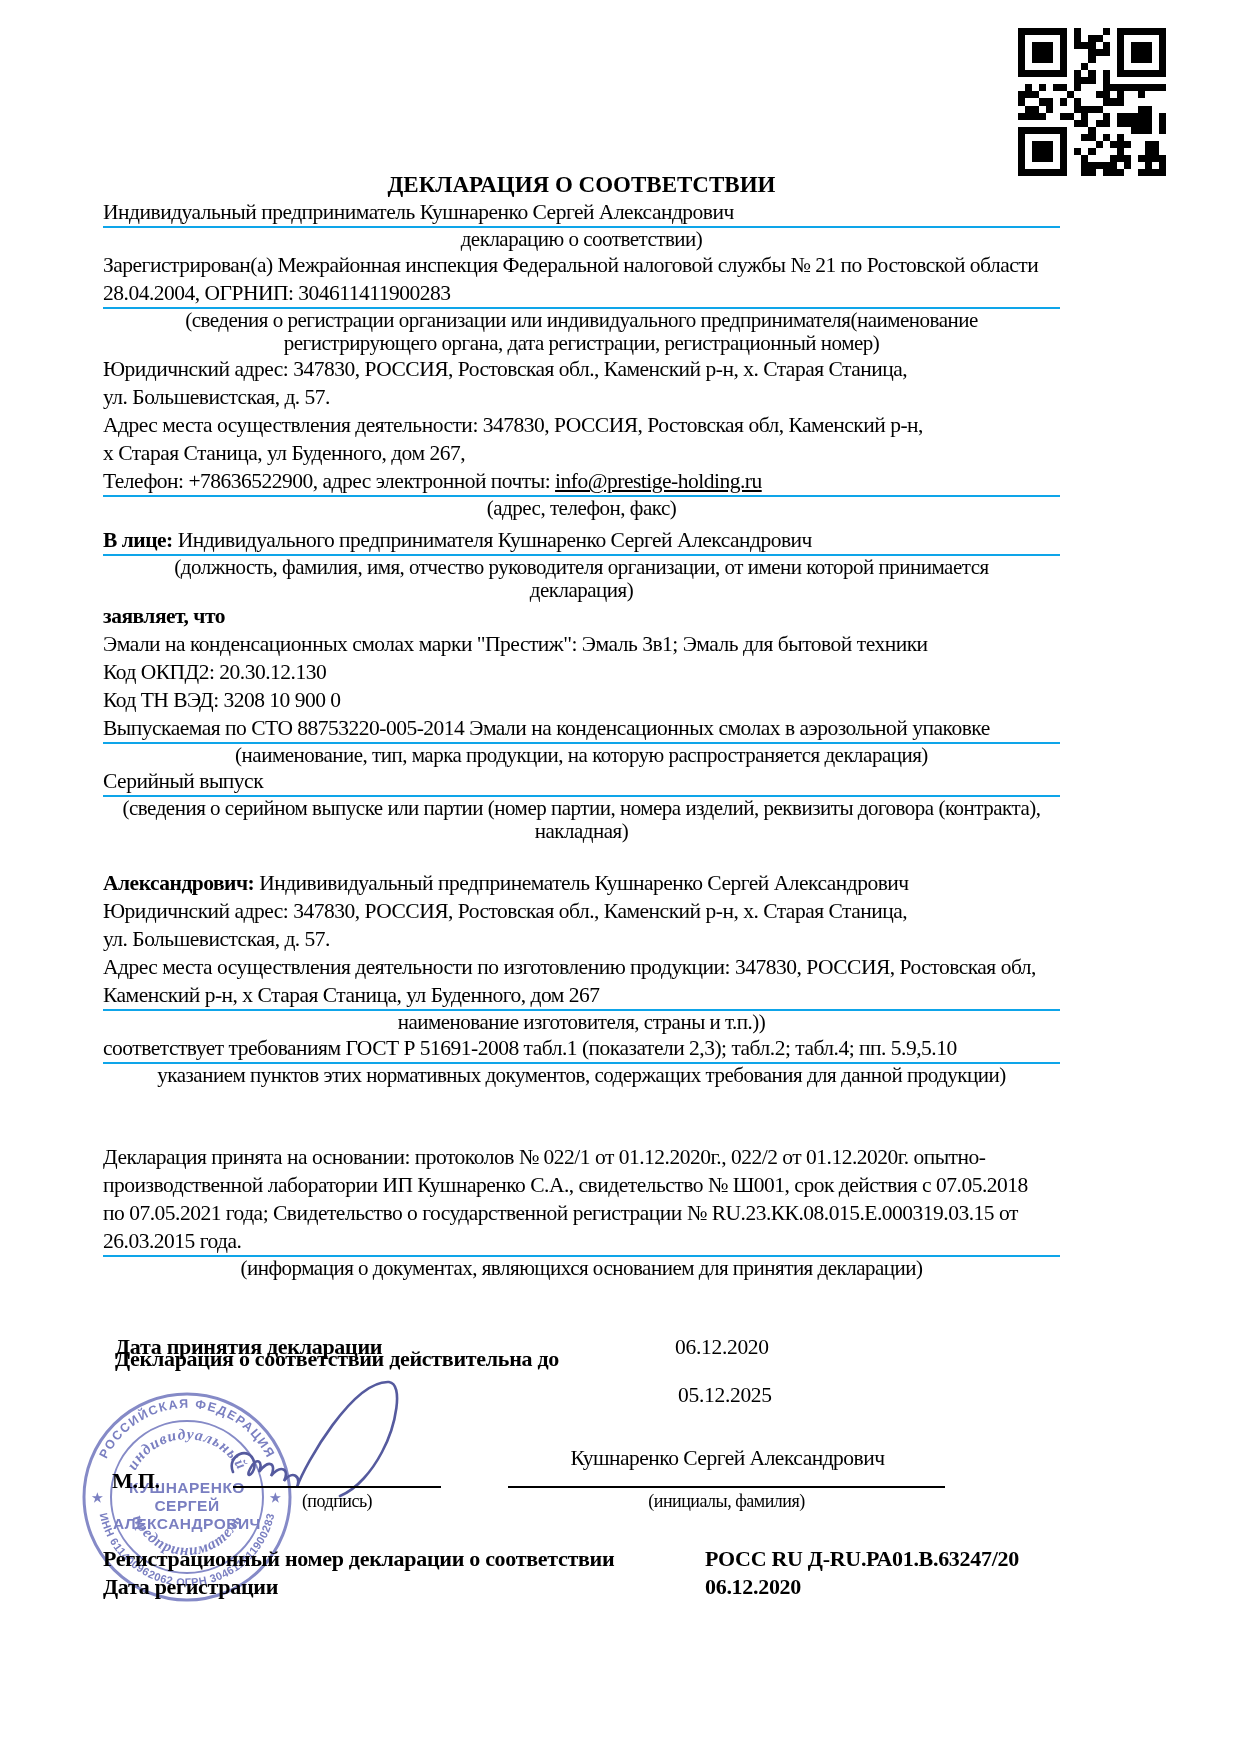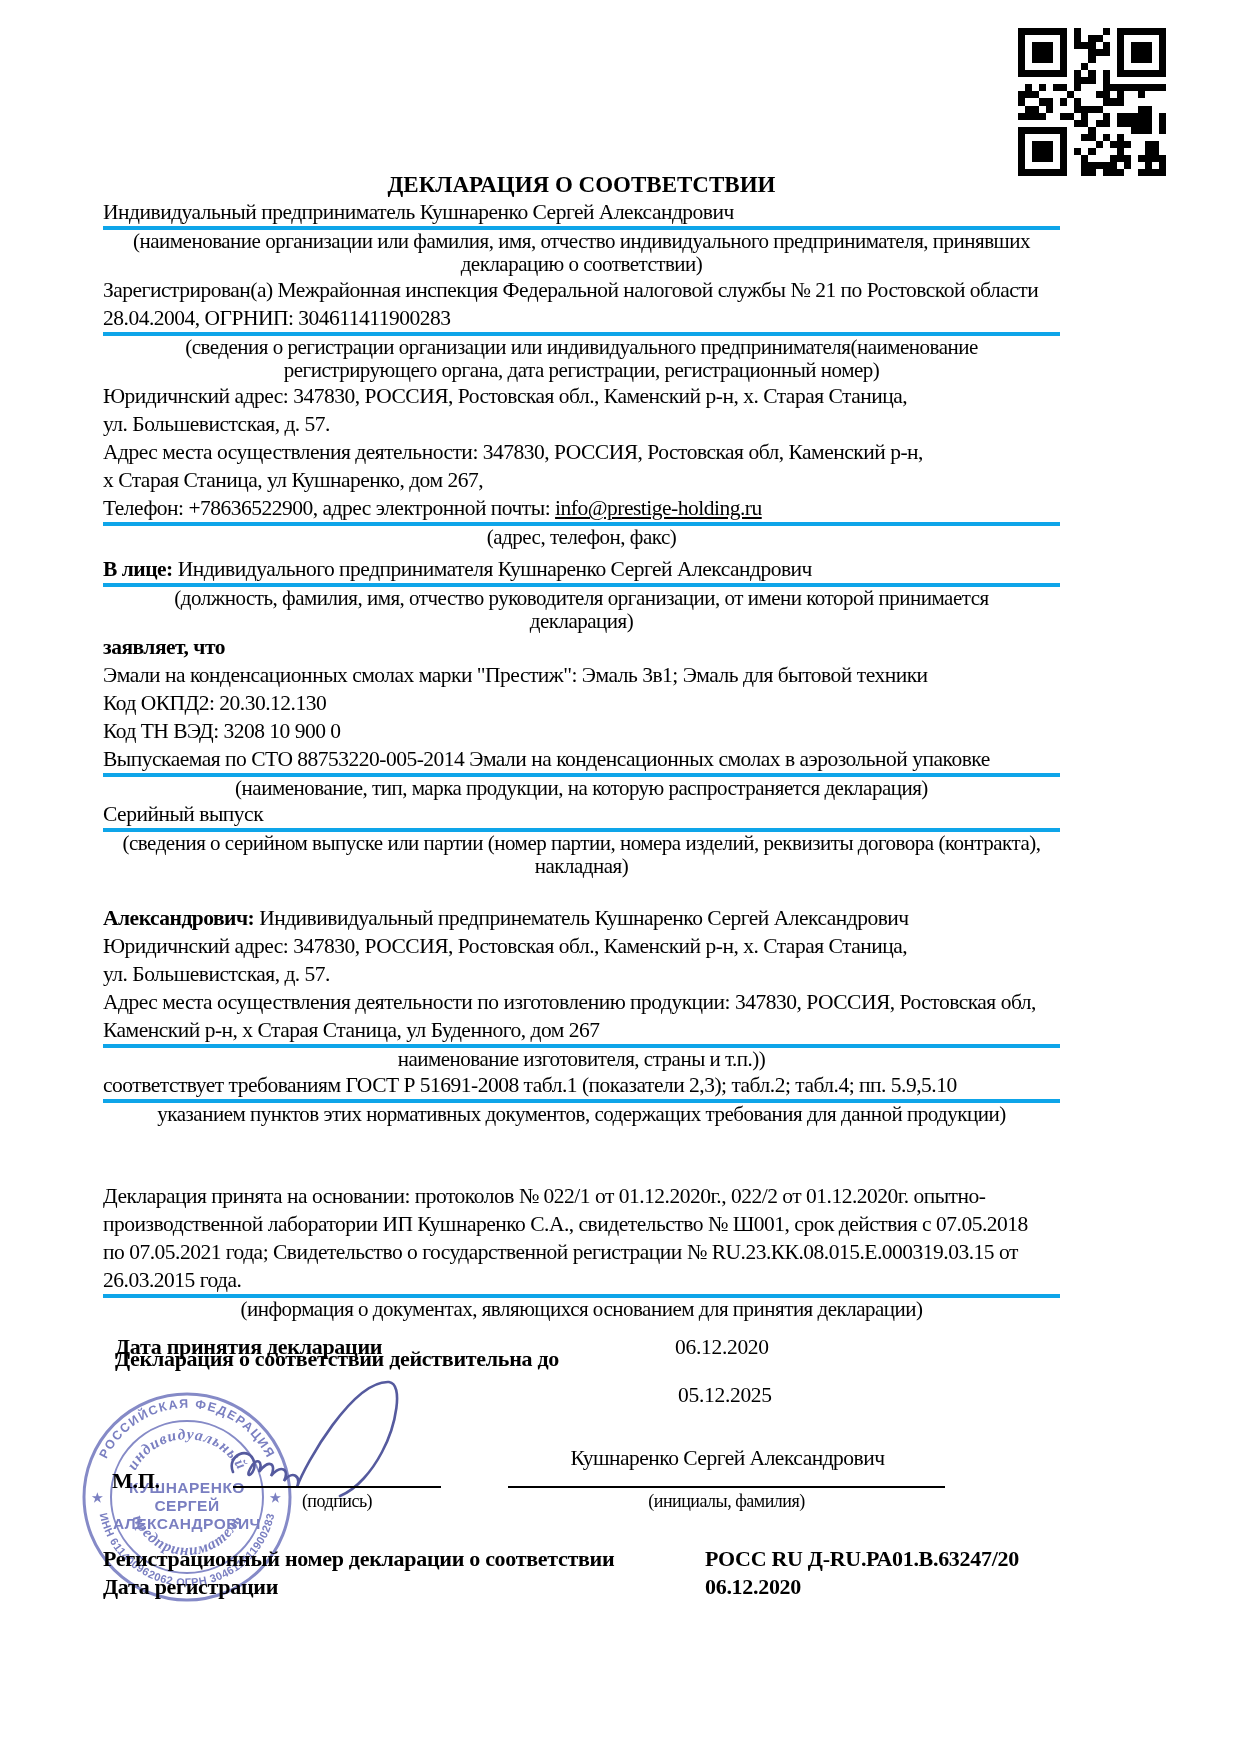--- a/index.html
+++ b/index.html
@@ -1,21 +1,21 @@
 <!DOCTYPE html>
 <html><head>
 <meta charset="utf-8">
 <style>
   html,body{margin:0;padding:0;background:#e8e8e8;}
   .page{position:relative;width:1241px;height:1754px;background:#ffffff;margin:0 auto;
         font-family:"Liberation Serif",serif;color:#000;overflow:hidden;}
   .doc{position:absolute;left:103px;top:172px;width:957px;}
   .title{text-align:center;font-weight:bold;font-size:23px;line-height:26px;height:26px;}
   .l{font-size:21.5px;line-height:28px;height:28px;white-space:nowrap;letter-spacing:-0.5px;}
-  .ul{border-bottom:4px solid #0ea5e9;}
+  .ul{border-bottom:2px solid #0ea5e9;}
   .hint{font-size:21px;line-height:23px;height:23px;text-align:center;letter-spacing:-0.5px;}
   .b{font-weight:bold;}
   .sp6{height:6px}.sp26{height:26px}.sp56{height:56px}
   .email{text-decoration:underline;}
   .abs{position:absolute;white-space:nowrap;}
   .lab{font-size:22px;font-weight:bold;letter-spacing:-0.3px;}
   .val{font-size:21.5px;letter-spacing:-0.3px;}
   .sigline{position:absolute;border-bottom:2px solid #000;}
   .sighint{position:absolute;font-size:18px;text-align:center;letter-spacing:-0.5px;}
   .signame{position:absolute;font-size:21.5px;text-align:center;letter-spacing:-0.5px;}
@@ -262,32 +262,31 @@
       <rect x="17" y="20" width="1" height="1" fill="#000"></rect>
       <rect x="18" y="20" width="1" height="1" fill="#000"></rect>
       <rect x="19" y="20" width="1" height="1" fill="#000"></rect>
       <rect x="20" y="20" width="1" height="1" fill="#000"></rect>
     </svg>
 
   <div class="doc">
     <div class="title">ДЕКЛАРАЦИЯ О СООТВЕТСТВИИ</div>
 
     <div class="l ul">Индивидуальный предприниматель Кушнаренко Сергей Александрович</div>
-    <div class="hint">(наименование организации или фамилия, имя, отчество индивидуального предпринимателя, принявших</div>
     <div class="hint">декларацию о соответствии)</div>
 
     <div class="l">Зарегистрирован(а) Межрайонная инспекция Федеральной налоговой службы № 21 по Ростовской области</div>
     <div class="l ul">28.04.2004, ОГРНИП: 304611411900283</div>
     <div class="hint">(сведения о регистрации организации или индивидуального предпринимателя(наименование</div>
     <div class="hint">регистрирующего органа, дата регистрации, регистрационный номер)</div>
 
     <div class="l">Юридичнский адрес: 347830, РОССИЯ, Ростовская обл., Каменский р-н, х. Старая Станица,</div>
     <div class="l">ул. Большевистская, д. 57.</div>
     <div class="l">Адрес места осуществления деятельности: 347830, РОССИЯ, Ростовская обл, Каменский р-н,</div>
-    <div class="l">х Старая Станица, ул Кушнаренко, дом 267,</div>
+    <div class="l">х Старая Станица, ул Буденного, дом 267,</div>
     <div class="l ul"><span>Телефон: +78636522900, адрес электронной почты: </span><span class="email">info@prestige-holding.ru</span></div>
     <div class="hint">(адрес, телефон, факс)</div>
 
     <div class="sp6"></div>
     <div class="l ul"><span class="b">В лице:</span><span> Индивидуального предпринимателя Кушнаренко Сергей Александрович</span></div>
     <div class="hint">(должность, фамилия, имя, отчество руководителя организации, от имени которой принимается</div>
     <div class="hint">декларация)</div>
 
     <div class="l b">заявляет, что</div>
     <div class="l">Эмали на конденсационных смолах марки "Престиж": Эмаль 3в1; Эмаль для бытовой техники</div>

